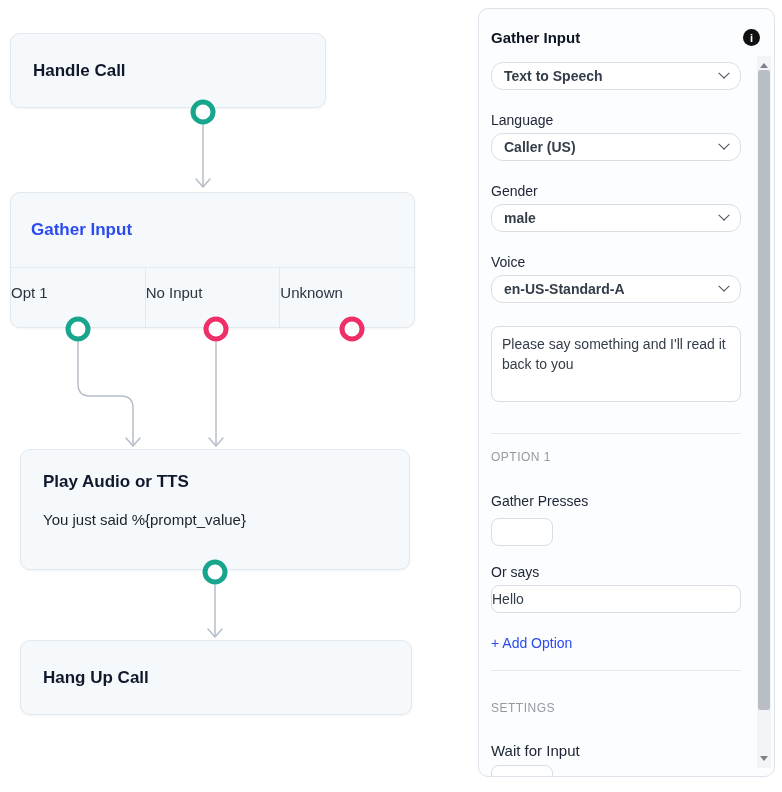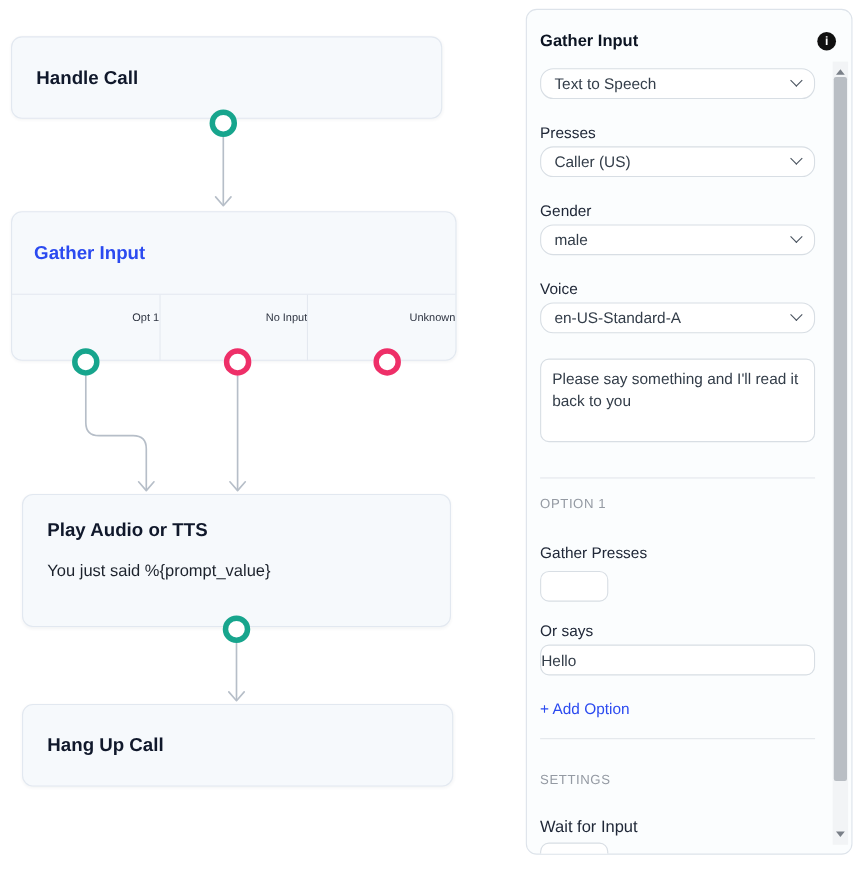--- a/index.html
+++ b/index.html
@@ -7,30 +7,30 @@
     font-family: "Liberation Sans", sans-serif; overflow: hidden; }
   .stage { position: relative; width: 782px; height: 792px; }
 
   
   .canvas { position: absolute; inset: 0; width: 462px; height: 792px; }
   .node { position: absolute; background: #f6f9fc; border: 1px solid #e2e8f0;
     border-radius: 10px; box-shadow: 0 1px 3px rgba(25,39,60,0.05); }
   .node-title { font-size: 17px; font-weight: 700; color: #10182b; }
   .simple-node { display: flex; align-items: center; padding-left: 22px; }
 
-  .node-handle { left: 10px; top: 33px; width: 392px; height: 75px; }
+  .node-handle { left: 10px; top: 33px; width: 316px; height: 75px; }
   .node-hangup { left: 20px; top: 640px; width: 392px; height: 75px; }
 
   .node-gather { left: 10px; top: 192px; width: 405px; height: 136px; }
   .gather-title { height: 75px; border-bottom: 1px solid #e4e9f0;
     display: flex; align-items: center; padding-left: 20px; }
   .gather-title .node-title { color: #2b4af0; }
   .options-row { display: flex; height: 60px; }
-  .option-cell { flex: 1; text-align: right; padding-top: 16px;
-    font-size: 10px; color: #2d3340; }
+  .option-cell { flex: 1; text-align: left; padding-top: 16px;
+    font-size: 15px; color: #2d3340; }
   .option-cell + .option-cell { border-left: 1px solid #e4e9f0; }
 
   .node-play { left: 20px; top: 449px; width: 390px; height: 121px;
     padding: 22px 0 0 22px; }
   .node-sub { font-size: 15px; color: #1c222c; margin-top: 19px; }
 
   .overlay { position: absolute; left: 0; top: 0; pointer-events: none; }
 
   
   .panel { position: absolute; left: 478px; top: 8px; width: 297px; height: 769px;
@@ -40,21 +40,21 @@
     padding: 20px 14px 0 12px; }
   .panel-title { font-size: 15px; font-weight: 700; color: #0c1422; }
   .info-dot { width: 17px; height: 17px; border-radius: 50%; background: #101010;
     color: #ffffff; font-size: 11px; font-weight: 700; display: flex;
     align-items: center; justify-content: center; cursor: pointer; }
   .panel-body { width: 262px; padding-left: 12px; }
   .field-label { font-size: 14px; color: #202838; margin-top: 22px; }
   .select { margin-top: 5px; width: 250px; height: 28px; background: #ffffff;
     border: 1px solid #d8dee4; border-radius: 12px; display: flex;
     align-items: center; justify-content: space-between; padding: 0 12px;
-    font-size: 14px; color: #333d49; cursor: pointer; }
+    font-size: 14px; color: #333d49; cursor: pointer; font-weight: bold; }
   .sel-type { margin-top: 16px; }
   .chev { width: 8px; height: 8px; border-right: 1.6px solid #46505c;
     border-bottom: 1.6px solid #46505c; transform: rotate(45deg) translate(-2px,-2px); }
   .txtarea { margin-top: 23px; width: 250px; height: 76px; background: #ffffff;
     border: 1px solid #d8dee4; border-radius: 8px; padding: 7px 10px;
     font-family: "Liberation Sans", sans-serif; font-size: 14px; line-height: 1.45;
     color: #333d49; resize: none; }
   .divider { margin-top: 27px; width: 250px; border-top: 1px solid #e3e7ec; }
   .divider2 { margin-top: 19px; }
   .section-heading { margin-top: 16px; font-size: 12px; letter-spacing: 0.5px;
@@ -143,21 +143,21 @@
       <div class="info-dot">i</div>
     </div>
 
     <div class="panel-body">
 
       <div class="select sel-type">
         <span>Text to Speech</span>
         <span class="chev"></span>
       </div>
 
-      <div class="field-label">Presses</div>
+      <div class="field-label">Language</div>
       <div class="select">
         <span>Caller (US)</span>
         <span class="chev"></span>
       </div>
 
       <div class="field-label">Gender</div>
       <div class="select">
         <span>male</span>
         <span class="chev"></span>
       </div>

